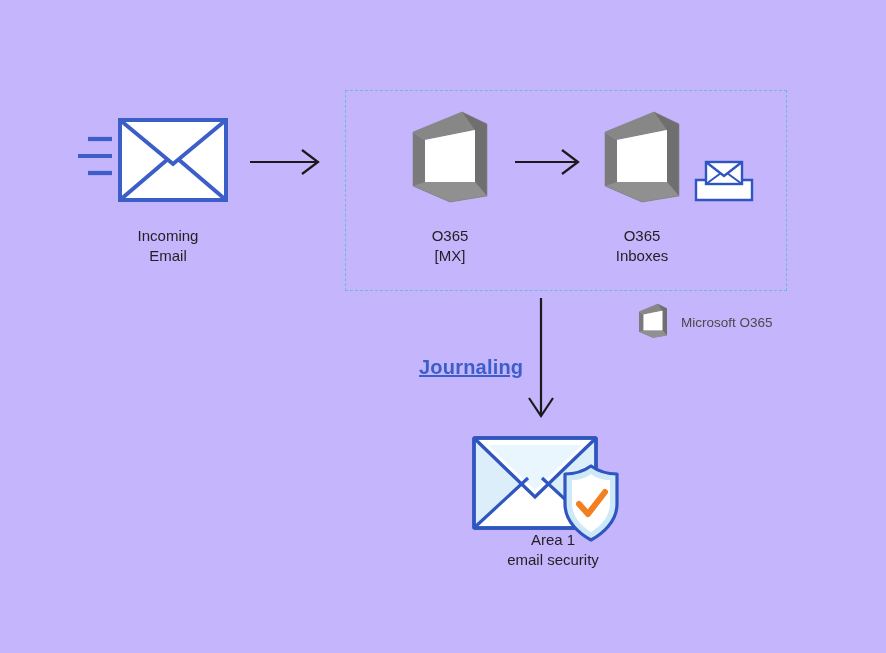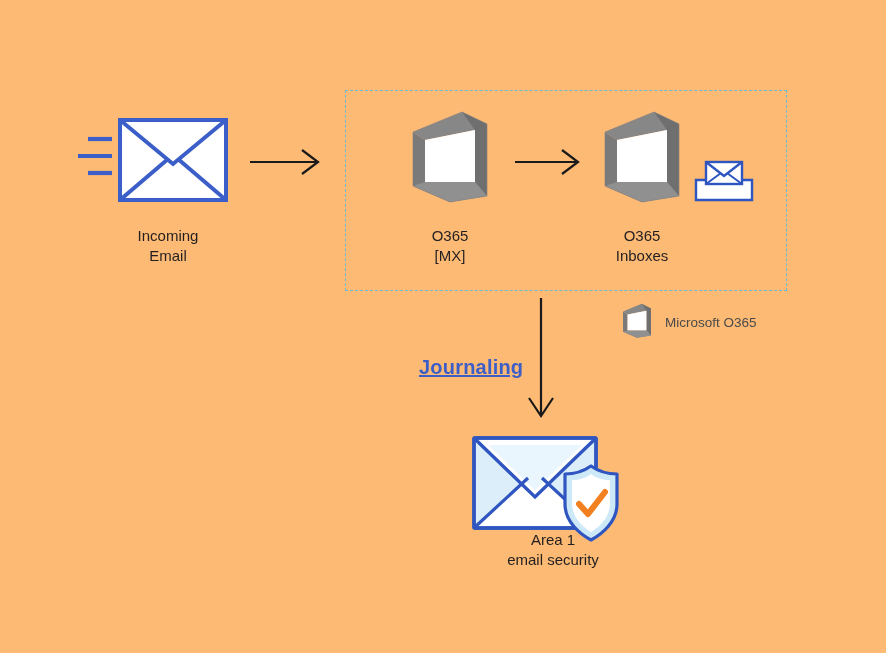--- a/index.html
+++ b/index.html
@@ -8,21 +8,21 @@
     background: #ffffff;
   }
   body {
     font-family: "Liberation Sans", sans-serif;
     -webkit-font-smoothing: antialiased;
   }
   #canvas {
     position: relative;
     width: 886px;
     height: 653px;
-    background: #fdba74;
+    background: #c4b5fd;
     overflow: hidden;
   }
   .abs { position: absolute; }
 
   .label {
     color: #231f20;
     font-family: "Liberation Sans", sans-serif;
     font-size: 15px;
     line-height: 20px;
     text-align: center;
@@ -135,21 +135,21 @@
       <rect x="12" y="4" width="36" height="22" fill="#ffffff" stroke="#2F55C0" stroke-width="2.4"></rect>
       <path d="M12 4 L30 18 L48 4" fill="none" stroke="#2F55C0" stroke-width="2.4"></path>
       <path d="M12 26 L27 15" fill="none" stroke="#2F55C0" stroke-width="2"></path>
       <path d="M48 26 L33 15" fill="none" stroke="#2F55C0" stroke-width="2"></path>
     </svg>
   </div>
 
   <div class="abs label" style="left:562px; top:226px; width:160px;">O365
 Inboxes</div>
 
-  <div class="abs" style="left:620px; top:300px; width:210px; height:44px; display:flex; align-items:center; gap:10px;">
+  <div class="abs" style="left:636px; top:300px; width:210px; height:44px; display:flex; align-items:center; gap:10px;">
     <span style="display:flex; align-items:center; gap:11px;">
       <svg width="34" height="40" viewBox="0 0 90 100">
         <path d="M8 22 L8 76 L45 92 L45 80 L20 72 L20 30 Z" fill="#7a7a7a"></path>
         <path d="M8 22 L57 2 L82 14 L82 86 L45 92 L45 80 L70 72 L70 20 L20 30 Z" fill="#878787"></path>
         <path d="M57 2 L82 14 L82 86 L70 72 L70 20 Z" fill="#6f6f6f"></path>
         <path d="M8 76 L45 92 L82 86 L70 72 L20 72 Z" fill="#909090"></path>
         <path d="M20 30 L70 20 L70 72 L20 72 Z" fill="#ffffff"></path>
       </svg>
       <span class="legend-label">Microsoft O365</span>
     </span>

